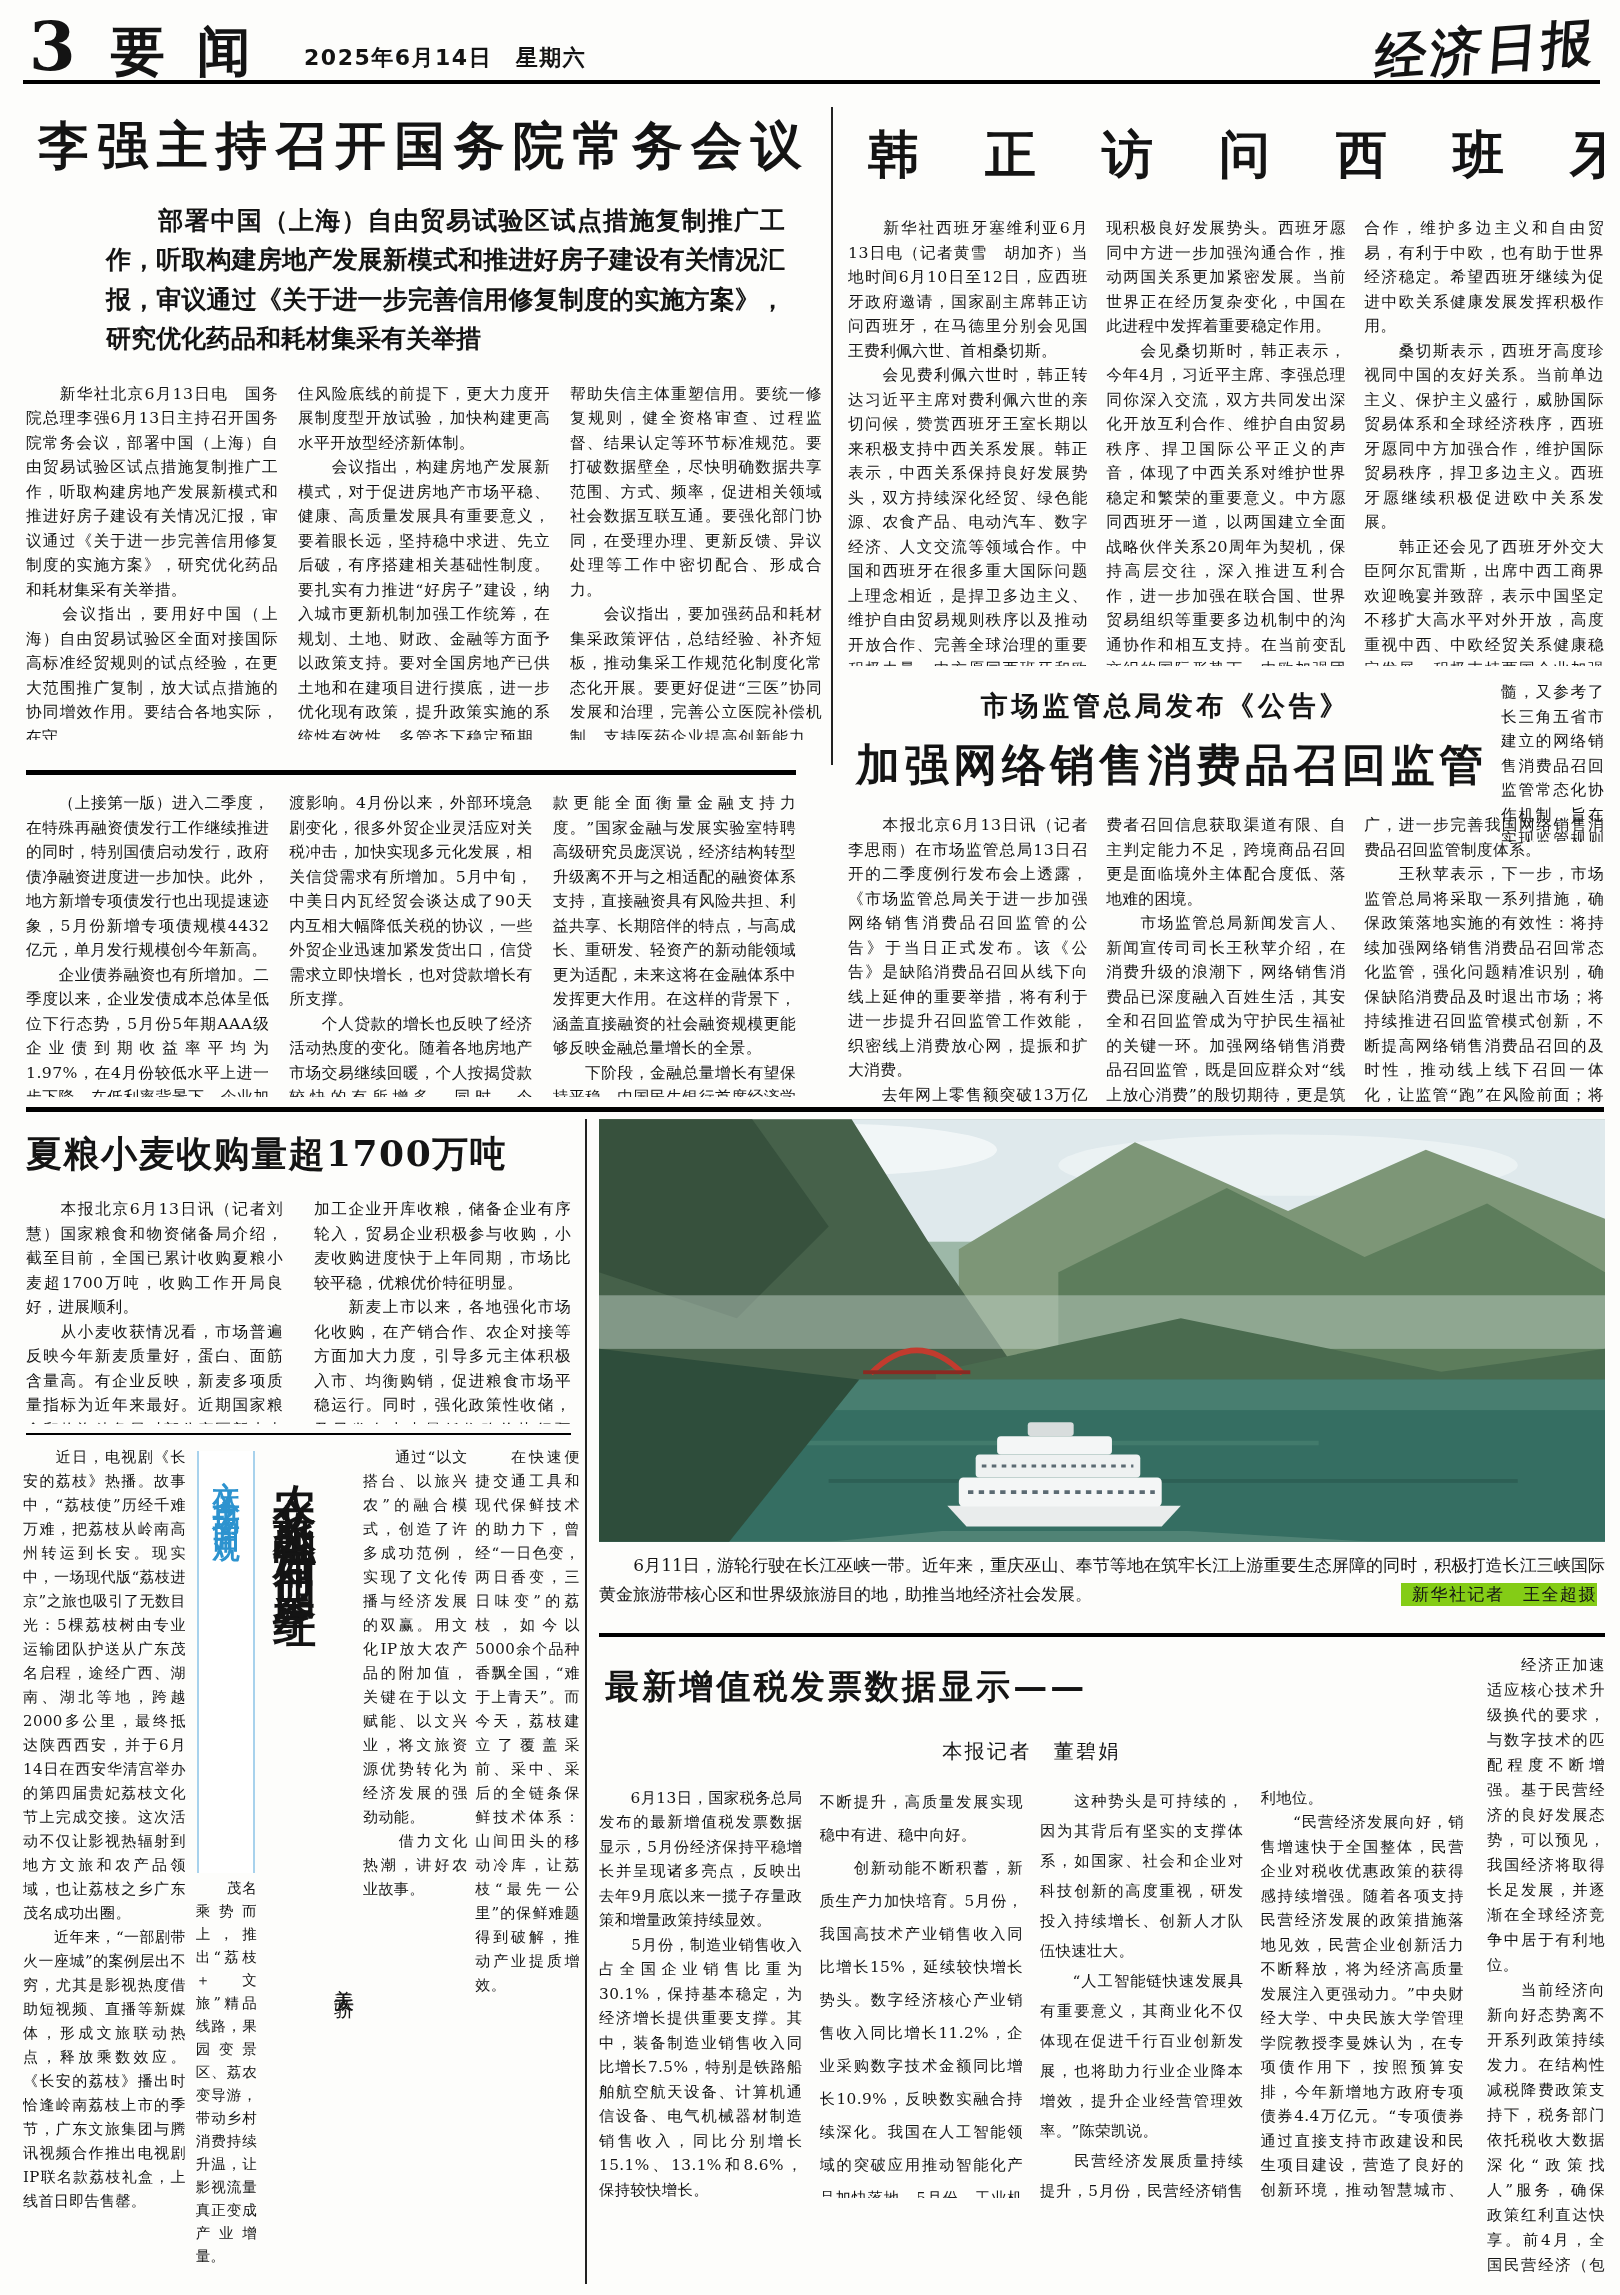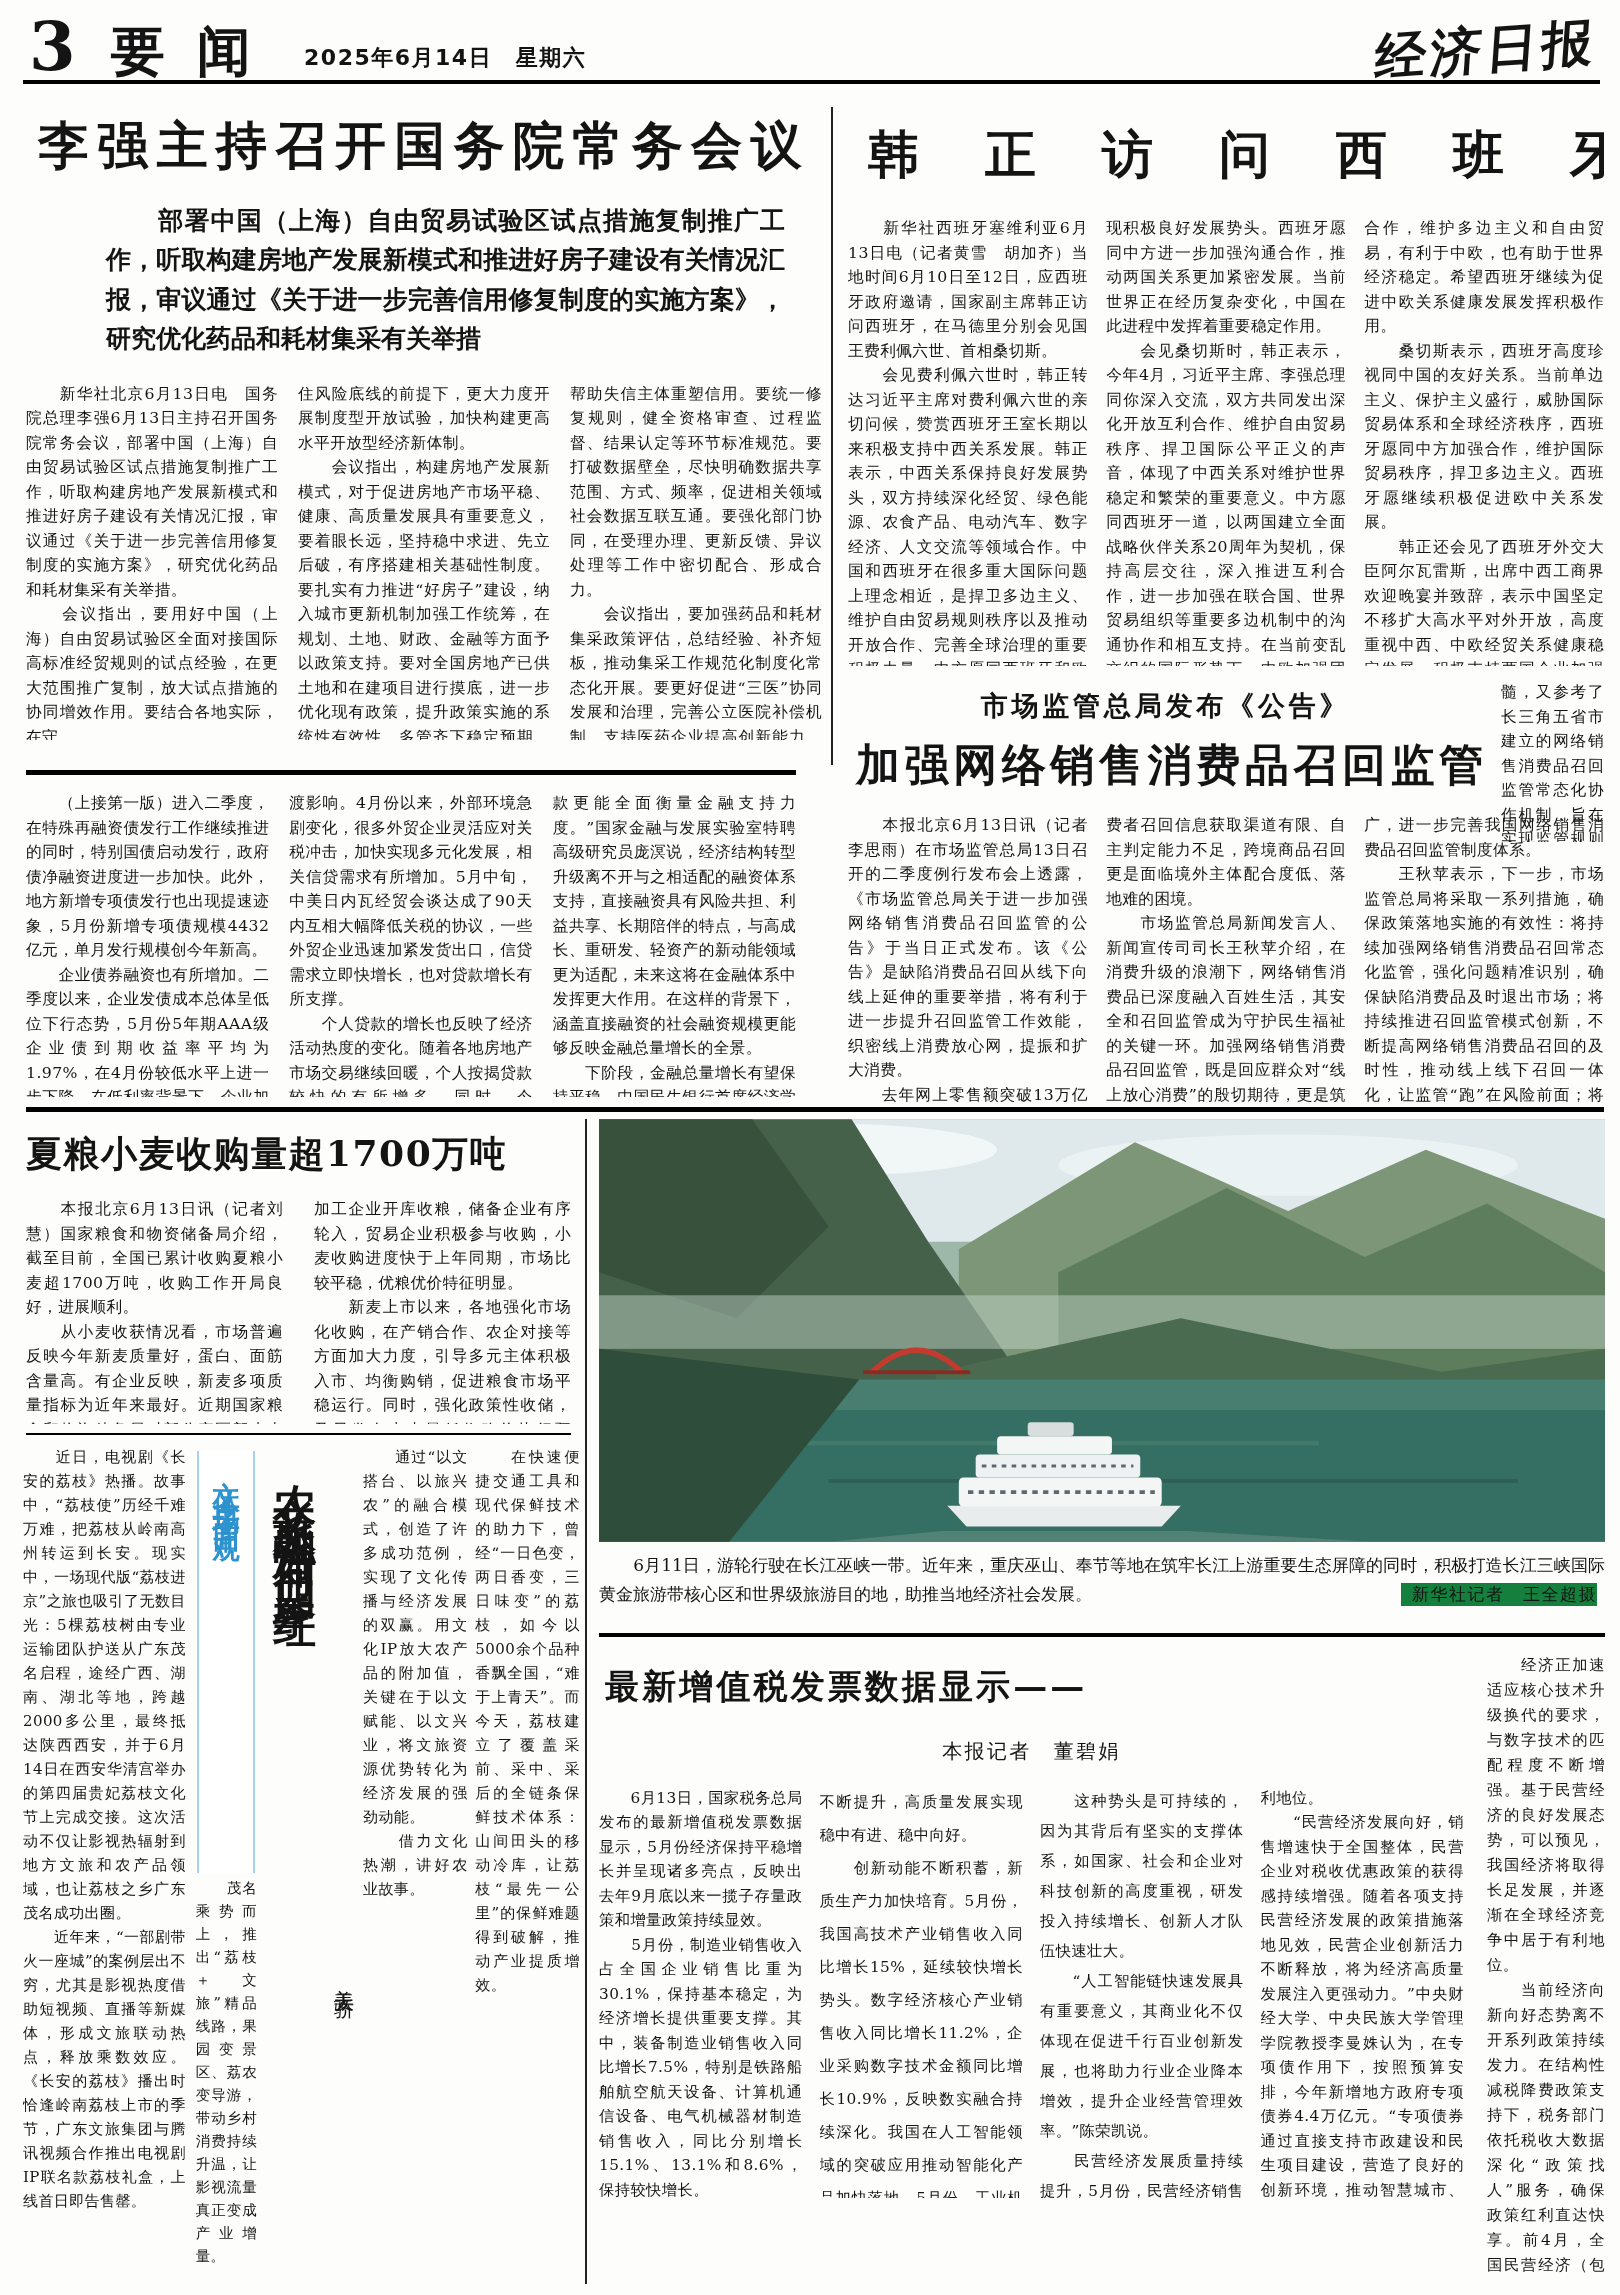--- a/index.html
+++ b/index.html
@@ -52,21 +52,21 @@
   .labeltail{margin-top:4px;width:61px;font-size:14.5px;line-height:23px;text-align:justify;overflow:hidden;flex:1;}
   .titlecol{width:90px;position:relative;}
   .vtitle{writing-mode:vertical-rl;font-weight:800;font-size:43px;letter-spacing:12.2px;height:827px;
           margin:0;position:absolute;left:0;top:4.6px;}
   .vauthor{writing-mode:vertical-rl;position:absolute;right:-3.1px;top:528px;font-size:20px;letter-spacing:4.6px;}
   .ft .c3,.ft .c4{width:106px;}
   
   .photo{position:absolute;left:599px;top:1119px;width:1006px;height:423px;overflow:hidden;background:#9db8a8;}
   .caption{position:absolute;left:599px;top:1551px;width:1006px;height:73px;font-size:17px;line-height:29px;
            text-align:justify;}
-  .credit{position:absolute;right:4.6px;bottom:7.7px;font-size:17px;letter-spacing:1.5px;background:#15803d;padding-left:10.7px;}
+  .credit{position:absolute;right:4.6px;bottom:7.7px;font-size:17px;letter-spacing:1.5px;background:#84cc16;padding-left:10.7px;}
   
   .tx{position:absolute;left:599px;top:1647px;width:1006px;height:640px;}
   .tx .tail{position:absolute;right:0;top:6.1px;width:118px;height:628px;}
   .tx .main{width:865px;}
   .tx .kick{font-size:34px;letter-spacing:3.1px;margin:17px 0 0 6.1px;font-weight:600;}
   .tx h2{margin:26px 0 0;text-align:center;font-size:52px;font-weight:800;letter-spacing:17px;white-space:nowrap;}
   .tx .byline{text-align:center;font-size:20px;margin-top:27.6px;letter-spacing:2.3px;}
   .tx .cols{margin-top:21.4px;gap:17px;height:412px;}
   .vdiv{position:absolute;background:#222;width:1.5px;}
 </style>

